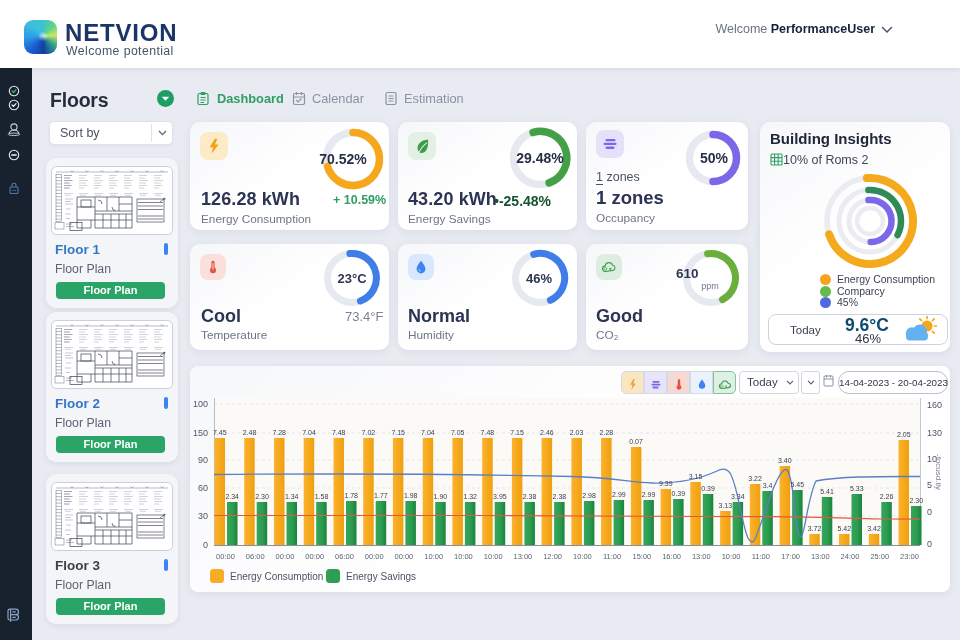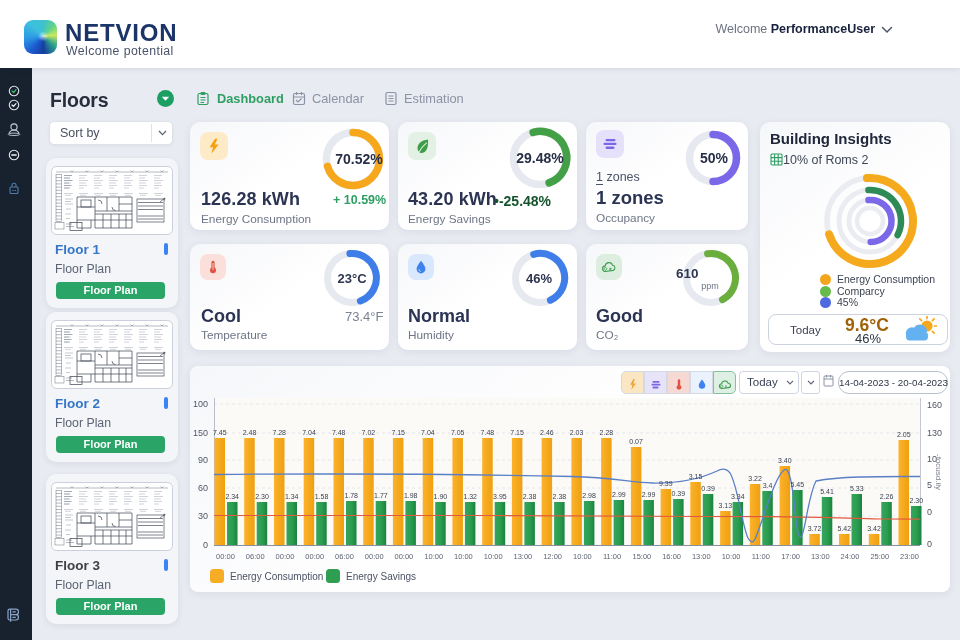--- a/index.html
+++ b/index.html
@@ -410,21 +410,21 @@
 <div class="card" style="left:190px;top:244px;width:199px;height:106px"></div>
 <div class="card" style="left:398px;top:244px;width:179px;height:106px"></div>
 <div class="card" style="left:586px;top:244px;width:162px;height:106px"></div>
 <div class="icbox" style="left:200px;top:132px;background:#fdeac6"><svg width="16" height="16" viewBox="0 0 16 16" style="margin:6px 6px">
       <path d="M9 0.8 L3.6 9.2 h3.4 L5.6 15.4 L12.6 6.6 H8.9 L11.4 0.8 Z" fill="#f5a012"></path>
     </svg></div>
 <svg width="70" height="70" viewBox="0 0 70 70" style="position:absolute;left:318px;top:124px">
     <circle cx="35" cy="35" r="26.5" fill="none" stroke="#e7e9f0" stroke-width="7.5"></circle>
     <path d="M35.0,8.5 A26.5,26.5 0 1 1 9.5,42.3" fill="none" stroke="#f6a71b" stroke-width="7.5" stroke-linecap="round"></path>
   </svg>
-<div class="abs pct" style="left:324px;top:151px;width:70px;text-align:center">70.52%</div>
+<div class="abs pct" style="left:308px;top:151px;width:70px;text-align:center">70.52%</div>
 <div class="abs big" style="left:201px;top:189px">126.28 kWh</div>
 <div class="abs sub" style="left:201px;top:212px">Energy Consumption</div>
 <div class="abs" style="left:333px;top:193px;font-size:12.5px;font-weight:700;color:#2f9e63">+ 10.59%</div>
 <div class="icbox" style="left:408px;top:132px;background:#e3f0e4"><svg width="16" height="16" viewBox="0 0 16 16" style="margin:6px">
       <path d="M14 1.5 C7 2.2 3.2 6 3.6 11 C3.8 13.6 5.7 15.2 8 14.9 C12.7 14.4 14.6 9 14 1.5 Z" fill="#3f9d49"></path>
       <path d="M4.6 14.8 C6.4 11 9.6 7.2 12.8 4.6" stroke="#dff0e1" stroke-width="1.1" fill="none"></path>
     </svg></div>
 <svg width="70" height="70" viewBox="0 0 70 70" style="position:absolute;left:505px;top:123px">
     <circle cx="35" cy="35" r="26.5" fill="none" stroke="#e7e9f0" stroke-width="7.5"></circle>
     <path d="M28.1,9.4 A26.5,26.5 0 0 1 44.1,59.9" fill="none" stroke="#43a047" stroke-width="7.5" stroke-linecap="round"></path>
@@ -462,21 +462,21 @@
     <path d="M108.5,71.1 A21,21 0 1 1 110.7,113.0" fill="none" stroke="#7b68e8" stroke-width="6.5" stroke-linecap="round"></path>
   </svg>
 <div class="abs" style="left:820px;top:274.0px;width:11px;height:11px;border-radius:50%;background:#f5a51d"></div>
 <div class="abs" style="left:837px;top:273.0px;font-size:10.5px;color:#3c4352">Energy Consumption</div>
 <div class="abs" style="left:820px;top:285.5px;width:11px;height:11px;border-radius:50%;background:#66bb4a"></div>
 <div class="abs" style="left:837px;top:284.5px;font-size:10.5px;color:#3c4352">Comparcy</div>
 <div class="abs" style="left:820px;top:297.0px;width:11px;height:11px;border-radius:50%;background:#4f6ae0"></div>
 <div class="abs" style="left:837px;top:296.0px;font-size:10.5px;color:#3c4352">45%</div>
 <div class="abs" style="left:768px;top:314px;width:180px;height:31px;background:#fff;border:1px solid #ccd2df;border-radius:8px"></div>
 <div class="abs" style="left:790px;top:324px;font-size:11.5px;color:#3b4254">Today</div>
-<div class="abs" style="left:845px;top:315px;font-size:17.5px;font-weight:700;color:#a16207">9.6°C</div>
+<div class="abs" style="left:845px;top:315px;font-size:17.5px;font-weight:700;color:#0c4a6e">9.6°C</div>
 <div class="abs" style="left:855px;top:331px;font-size:13px;color:#2c3342">46%</div>
 <svg width="36" height="28" viewBox="0 0 36 28" style="position:absolute;left:901px;top:316px">
     <g>
       <line x1="26.0" y1="2.4" x2="26.0" y2="-0.2" stroke="#f6a81c" stroke-width="1.7" stroke-linecap="round"></line>
       <line x1="31.4" y1="4.6" x2="33.2" y2="2.8" stroke="#f6a81c" stroke-width="1.7" stroke-linecap="round"></line>
       <line x1="33.6" y1="10.0" x2="36.2" y2="10.0" stroke="#f6a81c" stroke-width="1.7" stroke-linecap="round"></line>
       <line x1="31.4" y1="15.4" x2="33.2" y2="17.2" stroke="#f6a81c" stroke-width="1.7" stroke-linecap="round"></line>
       <line x1="26.0" y1="17.6" x2="26.0" y2="20.2" stroke="#f6a81c" stroke-width="1.7" stroke-linecap="round"></line>
       <line x1="20.6" y1="15.4" x2="18.8" y2="17.2" stroke="#f6a81c" stroke-width="1.7" stroke-linecap="round"></line>
       <line x1="18.4" y1="10.0" x2="15.8" y2="10.0" stroke="#f6a81c" stroke-width="1.7" stroke-linecap="round"></line>

